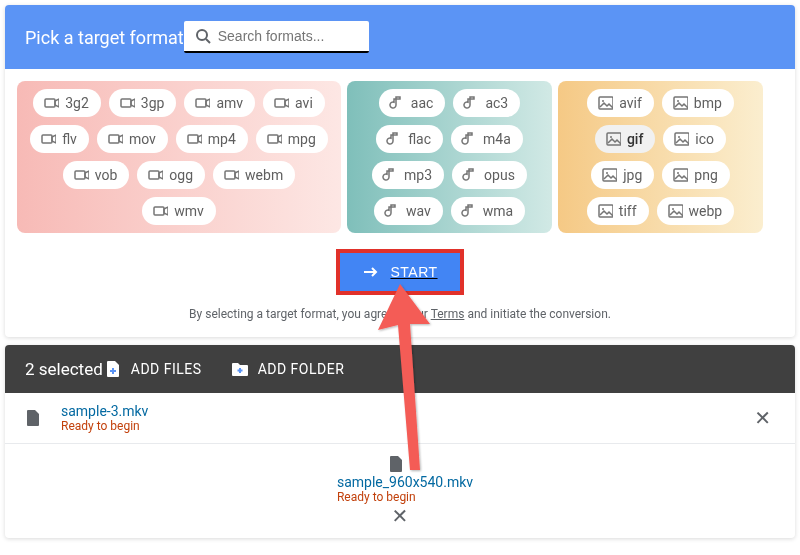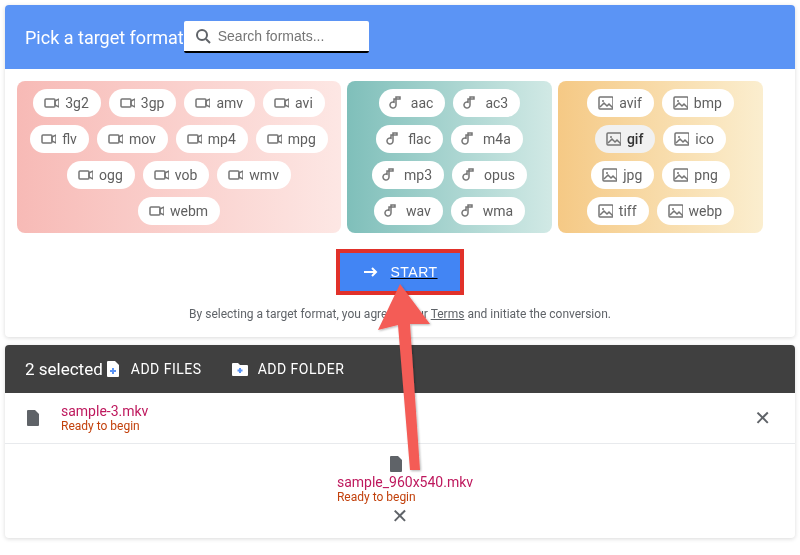--- a/index.html
+++ b/index.html
@@ -34,21 +34,21 @@
 .selbar { background: #404040; padding: 14px 20px; display: flex; align-items: center; justify-content: flex-start; color: #fff; border-radius: 4px 4px 0 0; }
 .sel-left { font-size: 17px; font-weight: 400; }
 .sel-right { display: flex; gap: 28px; }
 .sel-btn { display: flex; align-items: center; gap: 8px; color: #fff; font-size: 14px; cursor: pointer; letter-spacing: .5px; }
 
 
 .file-row { display: flex; align-items: center; padding: 10px 18px; border-bottom: 1px solid #e8eaed; }
 .file-row:last-child { border-bottom: none; flex-direction: column; }
 .file-ico { width: 28px; display: flex; }
 .file-meta { flex: 1; padding-left: 10px; }
-.file-name { font-size: 14px; color: #be185d; }
+.file-name { font-size: 14px; color: #0369a1; }
 .file-status { font-size: 12px; color: #c2410c; }
 .close-x { font-size: 20px; color: #5f6368; cursor: pointer; padding: 0 6px; }
 
 
 .arrow-annot { position: absolute; left: 360px; top: 280px; pointer-events: none; }
 
 svg { display: block; }
 </style>
 </head>
 <body>
@@ -166,45 +166,45 @@
             </svg>
           </span>
           <span>mpg</span>
         </div>
         <div class="chip">
           <span class="ico">
             <svg width="18" height="18">
               <use href="#i-camera"></use>
             </svg>
           </span>
+          <span>vob</span>
+        </div>
+        <div class="chip">
+          <span class="ico">
+            <svg width="18" height="18">
+              <use href="#i-camera"></use>
+            </svg>
+          </span>
           <span>ogg</span>
         </div>
         <div class="chip">
           <span class="ico">
             <svg width="18" height="18">
               <use href="#i-camera"></use>
             </svg>
           </span>
-          <span>vob</span>
+          <span>webm</span>
         </div>
         <div class="chip">
           <span class="ico">
             <svg width="18" height="18">
               <use href="#i-camera"></use>
             </svg>
           </span>
           <span>wmv</span>
-        </div>
-        <div class="chip">
-          <span class="ico">
-            <svg width="18" height="18">
-              <use href="#i-camera"></use>
-            </svg>
-          </span>
-          <span>webm</span>
         </div>
       </div>
     <div class="group audio" id="g-audio">
         <div class="chip">
           <span class="ico">
             <svg width="18" height="18">
               <use href="#i-note"></use>
             </svg>
           </span>
           <span>aac</span>

